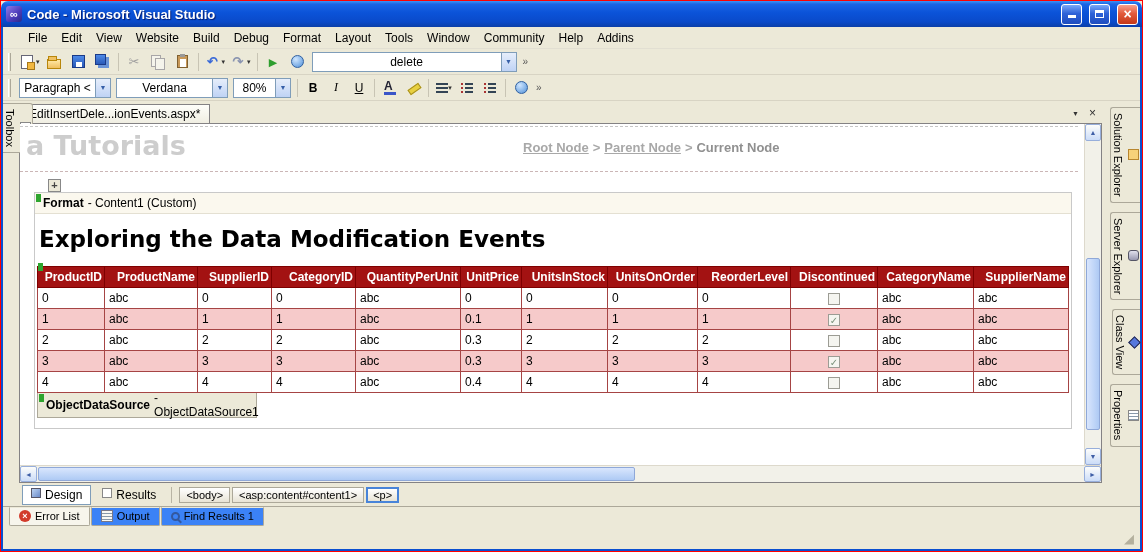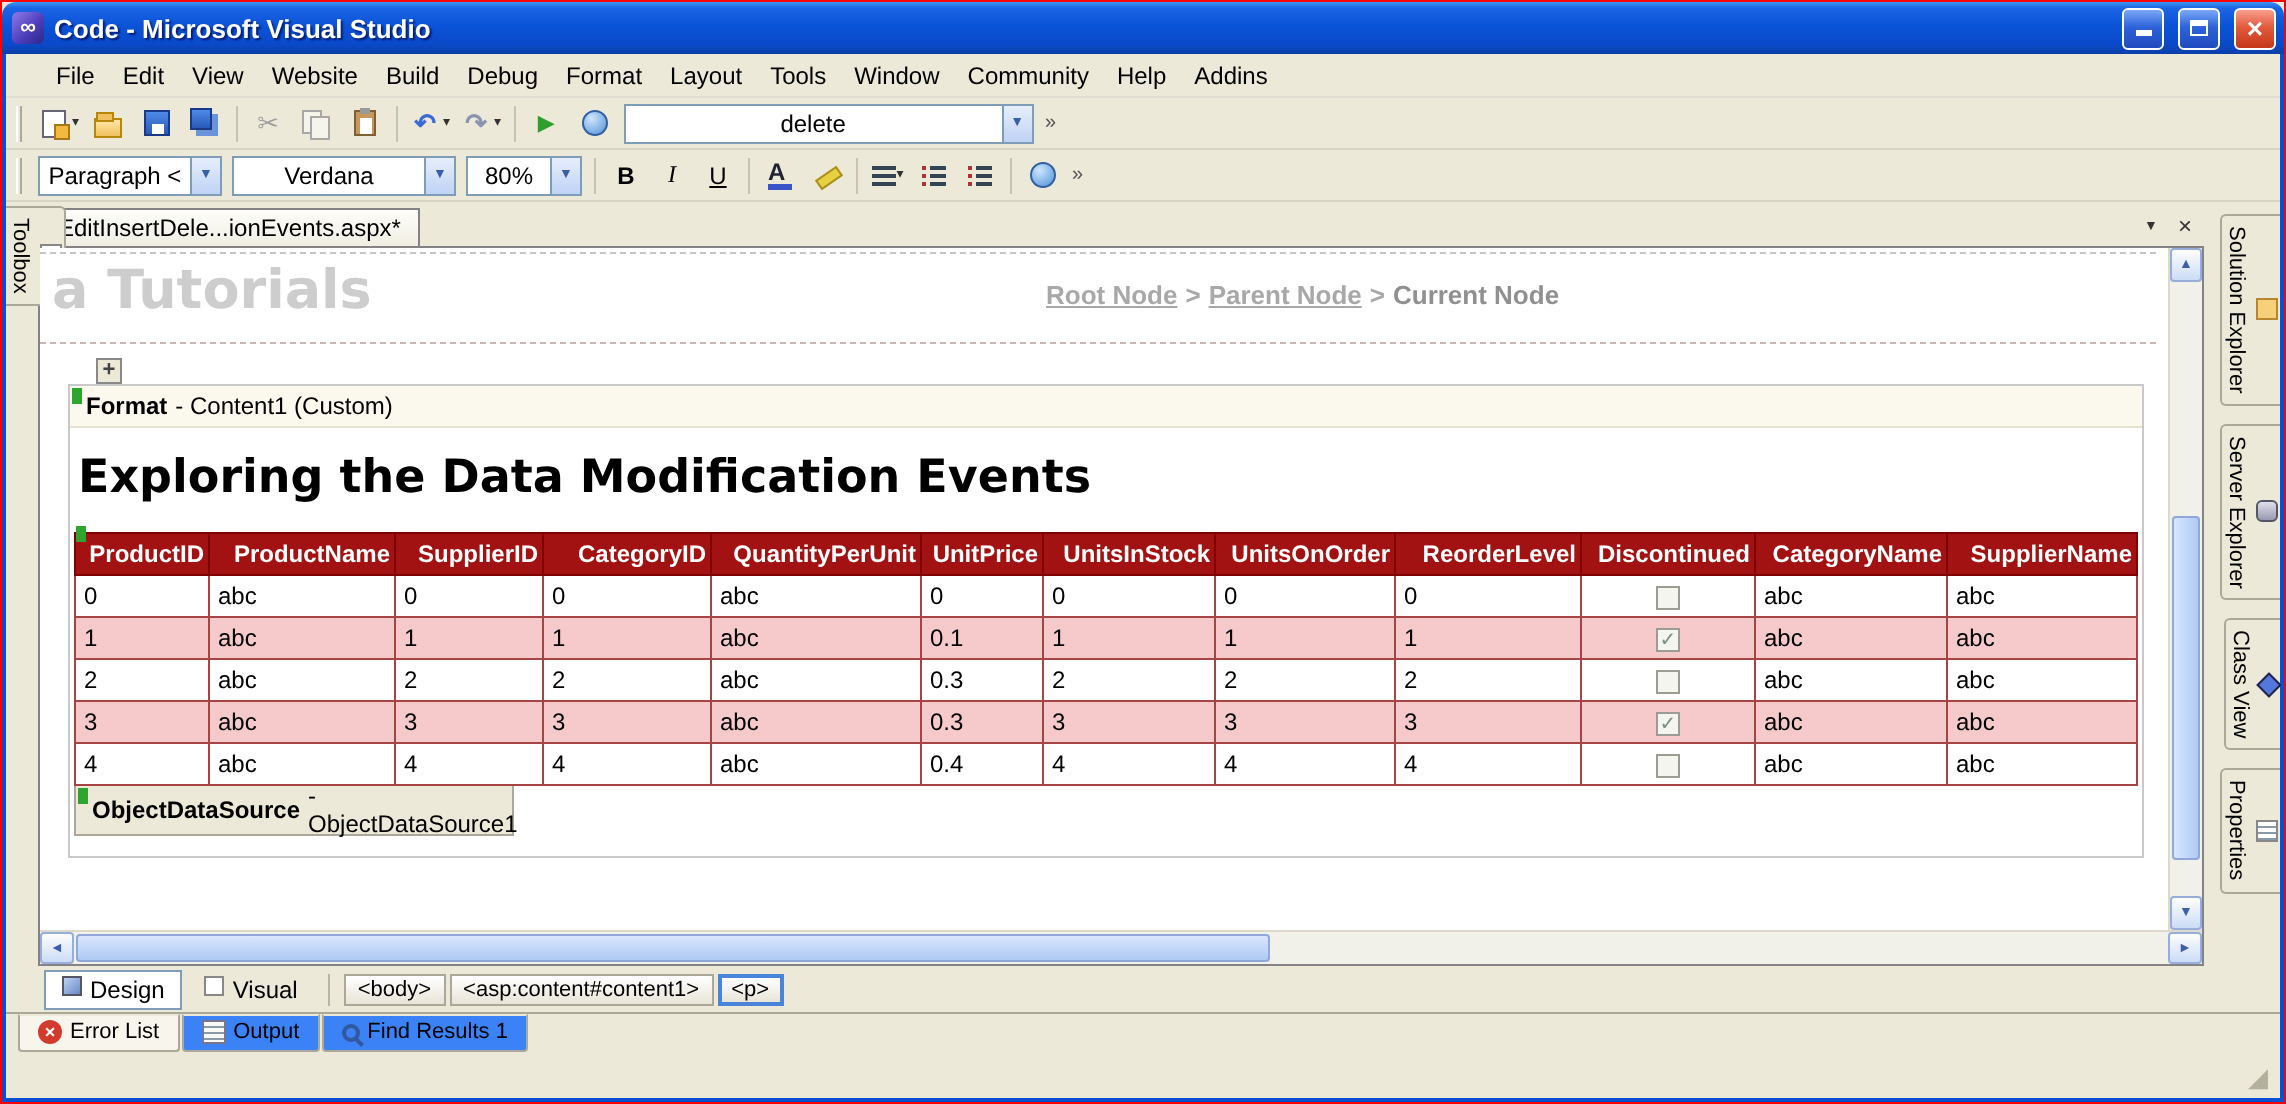--- a/index.html
+++ b/index.html
@@ -473,21 +473,21 @@
           </div>
         </div>
 
         <div class="viewbar">
           <span class="vbtn active">
               <span class="dsg-ico"></span>
               <span>Design</span>
             </span>
           <span class="vbtn">
               <span class="src-ico"></span>
-              <span>Visual</span>
+              <span>Results</span>
             </span>
           <span class="vb-sep"></span>
           <span style="display:flex" id="tag-nav-holder">
               <span class="tagbtn">&lt;body&gt;</span>
               <span class="tagbtn">&lt;asp:content#content1&gt;</span>
               <span class="tagbtn current">&lt;p&gt;</span>
             </span>
         </div>
       </div>
 

